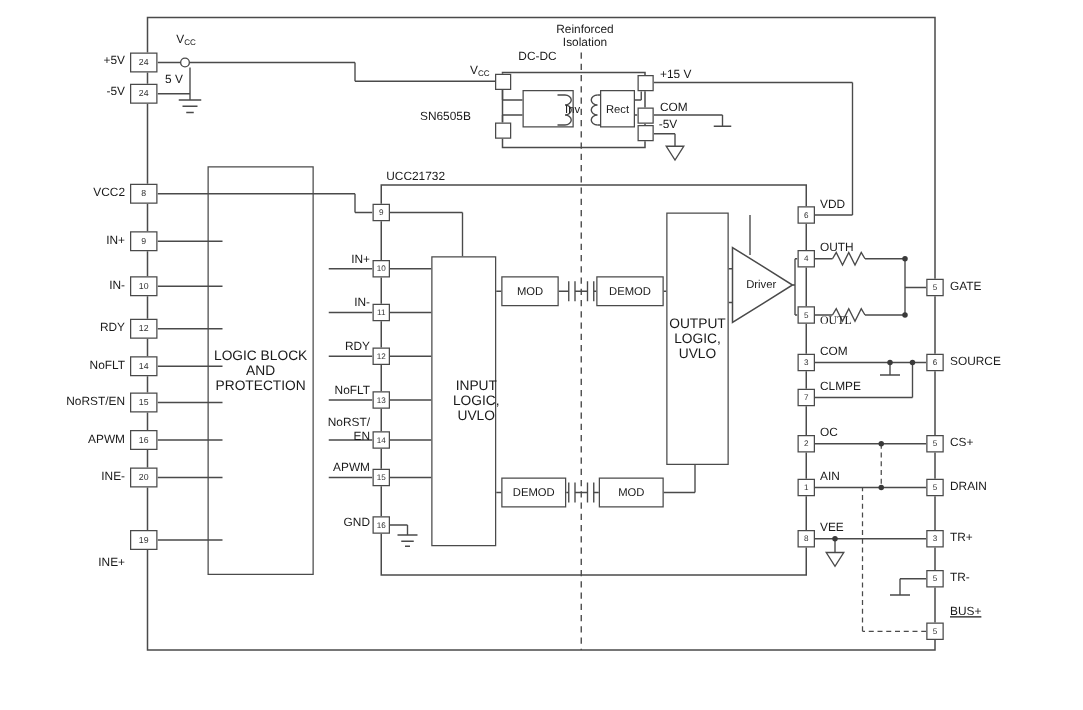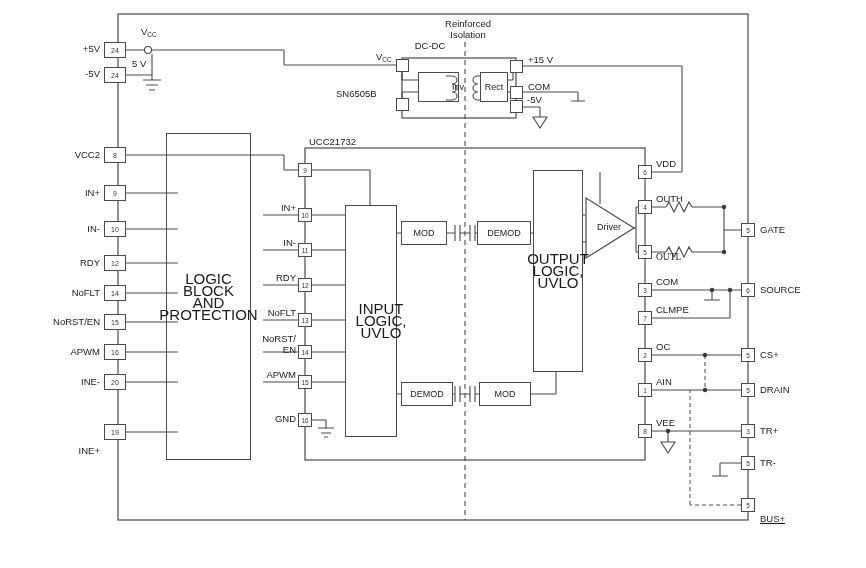--- a/index.html
+++ b/index.html
@@ -13,21 +13,21 @@
   .llabel { left:20px; width:80px; text-align:right; }
   .ilabel { left:214px; width:82px; text-align:right; }
   .rlabel { left:656px; }
   .tlabel { left:760px; }
   .sub { font-size:6.5px; vertical-align:-2px; letter-spacing:0; }
   .pinbox { position:absolute; width:22px; height:16px; background:#fff; border:1px solid #4a4a4a;
             font-size:7px; color:#333; display:flex; align-items:center; justify-content:center; }
   .pinbox.sm { width:14px; height:14px; font-size:6.5px; }
   .pinbox.xs { width:13px; height:13px; }
   .blk { position:absolute; border:1.2px solid #4a4a4a; display:flex; flex-direction:column;
-         align-items:center; justify-content:center; font-size:15px; line-height:12px;
+         align-items:center; justify-content:center; font-size:11px; line-height:12px;
          color:#1a1a1a; text-align:center; background:transparent; }
 </style>
 </head>
 <body>
 
 <div id="canvas">
 
   <svg class="wires" width="866" height="568" viewBox="0 0 866 568">
     <g fill="none" stroke="#4a4a4a" stroke-width="1.2">
       <rect x="118" y="14" width="630" height="506"></rect>
@@ -225,21 +225,21 @@
   <div class="pinbox sm" style="left:638px; top:348px;">2</div>
   <div class="pinbox sm" style="left:638px; top:383px;">1</div>
   <div class="pinbox sm" style="left:638px; top:424px;">8</div>
 
   <div class="lbl tlabel" style="top:224px;">GATE</div>
   <div class="lbl tlabel" style="top:284px;">SOURCE</div>
   <div class="lbl tlabel" style="top:349px;">CS+</div>
   <div class="lbl tlabel" style="top:384px;">DRAIN</div>
   <div class="lbl tlabel" style="top:425px;">TR+</div>
   <div class="lbl tlabel" style="top:457px;">TR-</div>
-  <div class="lbl tlabel" style="top:513px;text-decoration:underline;">BUS+</div>
+  <div class="lbl tlabel" style="top:484px;text-decoration:underline;">BUS+</div>
 
   <div class="pinbox sm" style="left:741px; top:223px;">5</div>
   <div class="pinbox sm" style="left:741px; top:283px;">6</div>
   <div class="pinbox sm" style="left:741px; top:348px;">5</div>
   <div class="pinbox sm" style="left:741px; top:383px;">5</div>
   <div class="pinbox sm" style="left:741px; top:424px;">3</div>
   <div class="pinbox sm" style="left:741px; top:456px;">5</div>
   <div class="pinbox sm" style="left:741px; top:498px;">5</div>
 
 </div>

